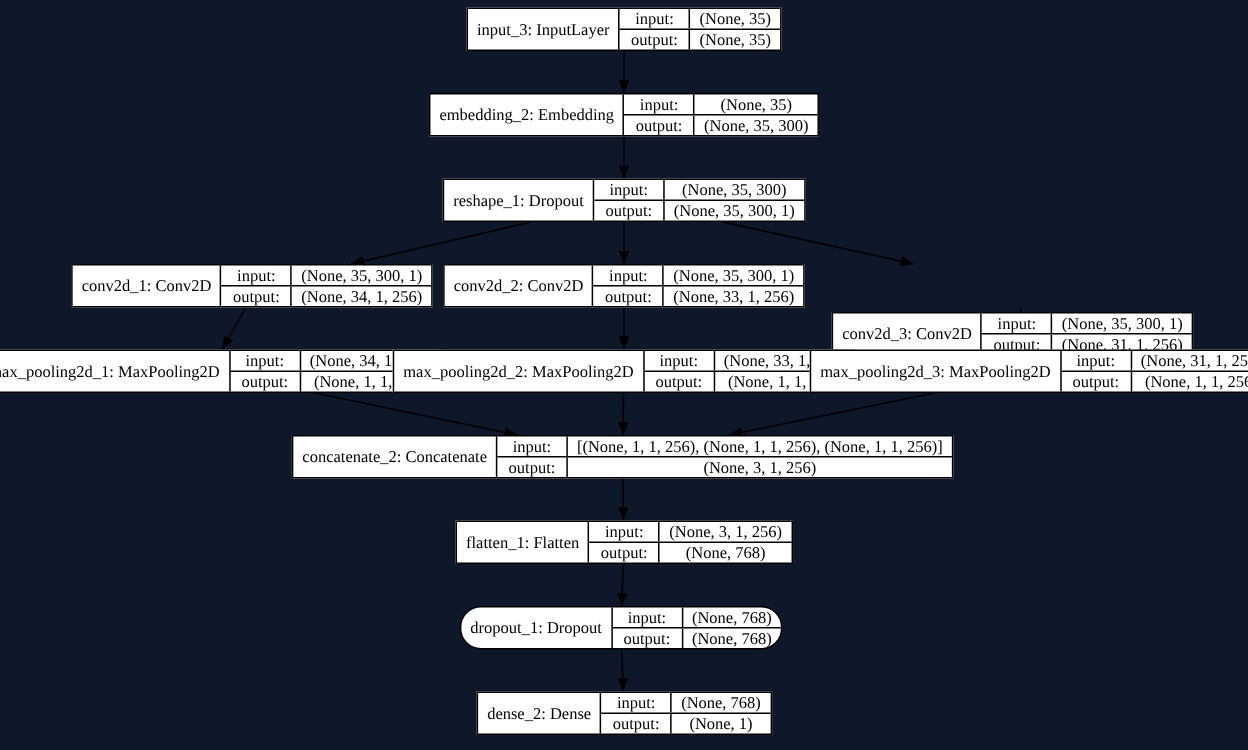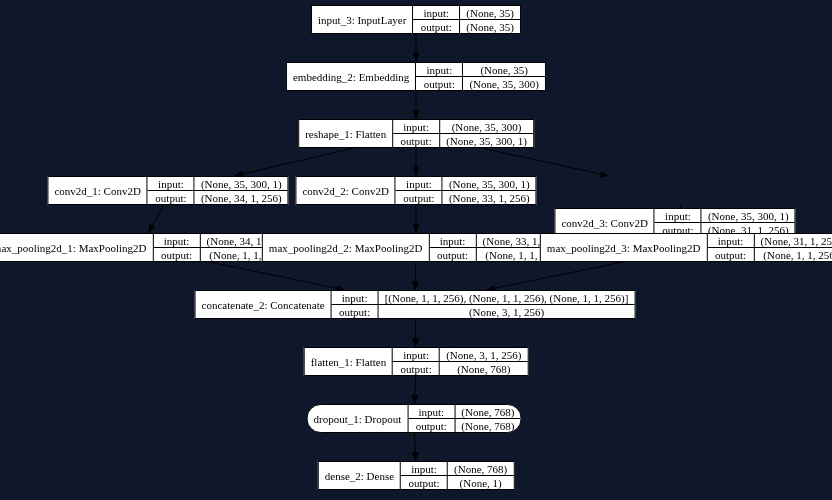--- a/index.html
+++ b/index.html
@@ -120,21 +120,21 @@
           <div class="io-value">(None, 35)</div>
         </div>
         <div class="io-row">
           <div class="io-label">output:</div>
           <div class="io-value">(None, 35, 300)</div>
         </div>
       </div>
     </div>
 
     <div class="node" style="left: 416px; top: 119px;">
-      <div class="node-name">reshape_1: Flatten</div>
+      <div class="node-name">reshape_1: Dropout</div>
       <div class="node-io">
         <div class="io-row">
           <div class="io-label">input:</div>
           <div class="io-value">(None, 35, 300)</div>
         </div>
         <div class="io-row">
           <div class="io-label">output:</div>
           <div class="io-value">(None, 35, 300, 1)</div>
         </div>
       </div>

